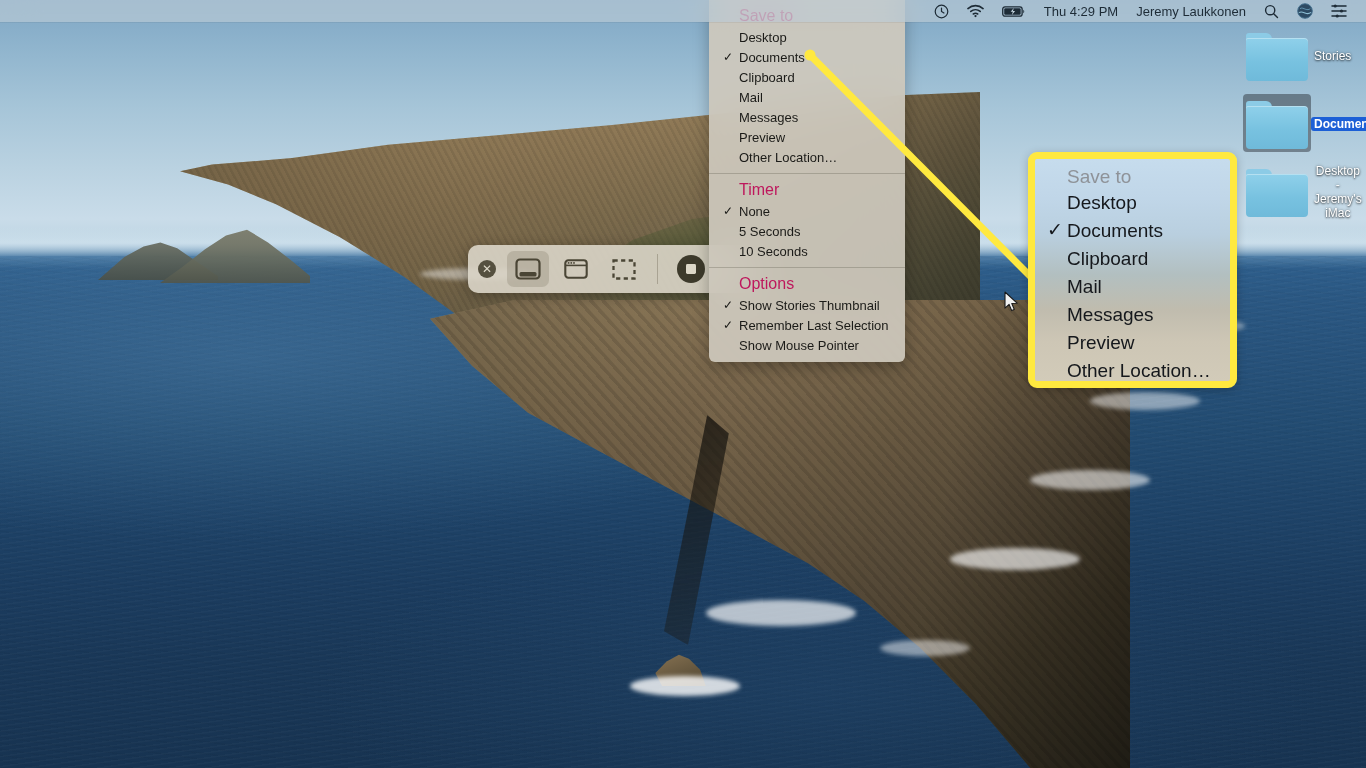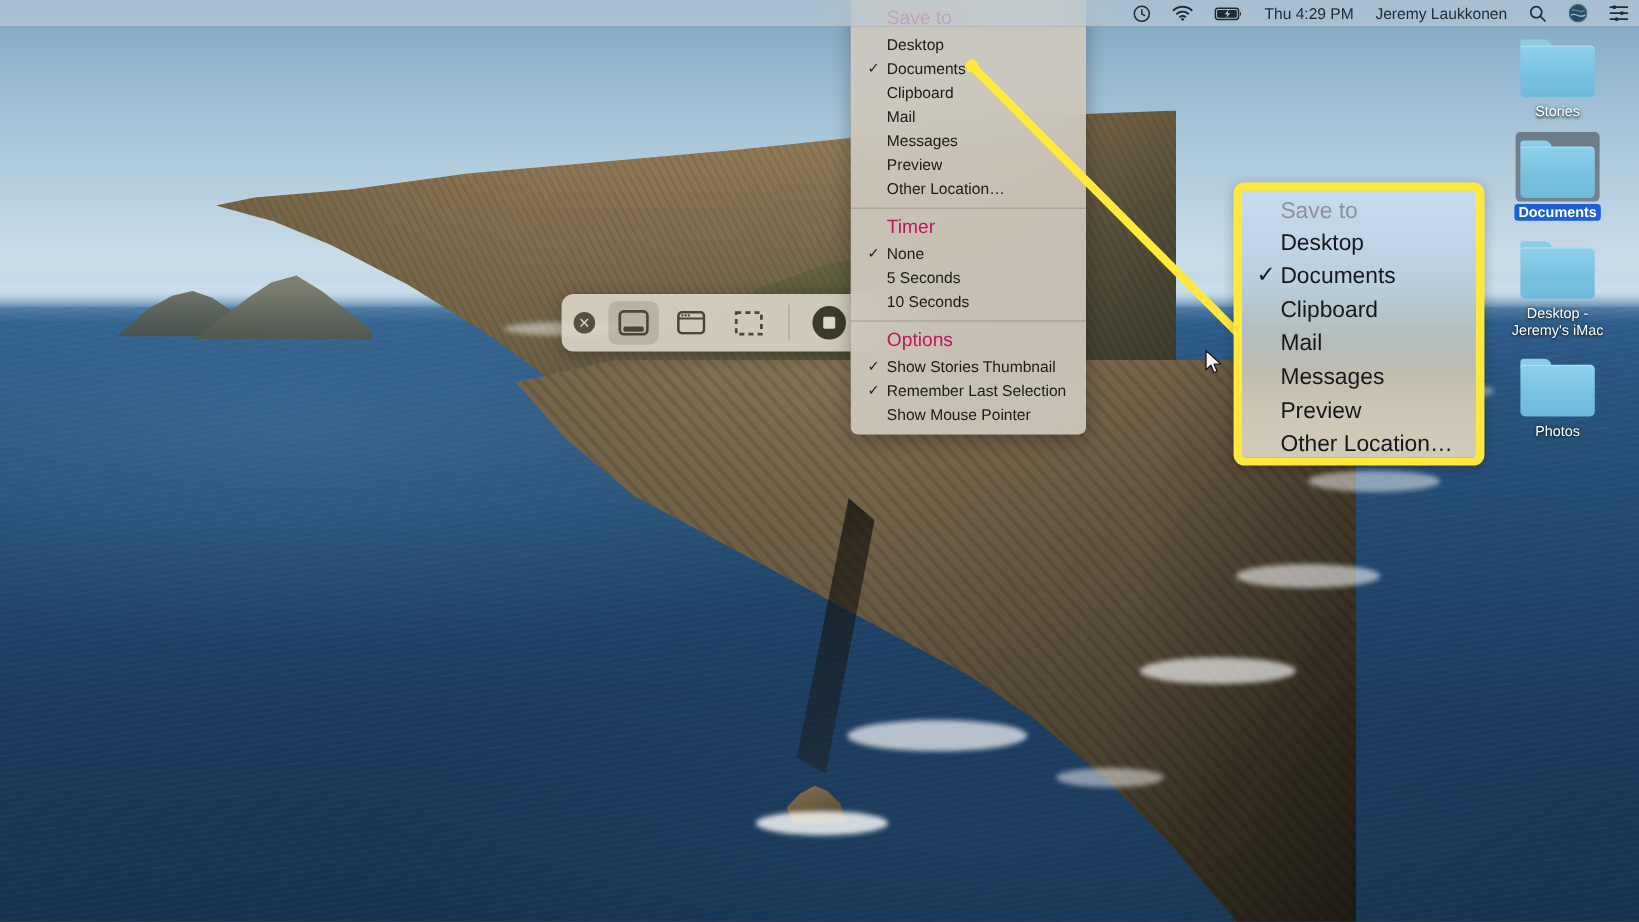--- a/index.html
+++ b/index.html
@@ -187,20 +187,21 @@
     padding: 0 10px; line-height: 22px; height: 22px;
     white-space: nowrap; cursor: default;
   }
   .mb-item.bold { font-weight: 700; }
   .mb-apple {
     width: 26px; display: flex; align-items: center; justify-content: center;
     height: 22px;
   }
   .mb-right {
     margin-left: auto; display: flex; align-items: center; gap: 0;
+    padding-right: 10px;
     text-align: center;
   }
   .mb-status { padding: 0 9px; display:flex; align-items:center; height:22px; }
   .mb-status.txt { font-size: 13px; }
 
   
   .shot-toolbar {
     position: absolute;
     left: 468px; top: 245px;
     height: 48px; width: 290px;
@@ -293,21 +294,21 @@
 
   
   .desktop-icons {
     position: absolute; right: 8px; top: 26px;
     width: 120px;
     z-index: 10;
     display: flex; flex-direction: column; align-items: center;
   }
   .dicon {
     width: 110px;
-    display: flex; flex-direction: column; align-items: center;
+    display: flex; align-items: center;
     margin-bottom: 10px;
     cursor: default;
   }
   .dicon-img {
     width: 70px; height: 58px;
     position: relative;
     display: flex; align-items: flex-end; justify-content: center;
     padding: 3px;
     border-radius: 4px;
   }
@@ -398,29 +399,20 @@
       <div class="dicon">
         <div class="dicon-img">
           <div class="folder">
             <div class="tab"></div>
             <div class="body"></div>
           </div>
         </div>
         <div class="dicon-label">Desktop -
 Jeremy's iMac</div>
       </div>
-      <div class="dicon">
-        <div class="dicon-img">
-          <div class="folder">
-            <div class="tab"></div>
-            <div class="body"></div>
-          </div>
-        </div>
-        <div class="dicon-label">Photos</div>
-      </div>
     </div>
 
   <div class="shot-toolbar">
     <div class="st-close">
       <span>✕</span>
     </div>
 
     <div class="st-btn active">
       <svg width="26" height="22" viewBox="0 0 26 22">
         <rect x="1.5" y="1.5" width="23" height="19" rx="3.5" fill="none" stroke="#4a4535" stroke-width="2.2"></rect>

